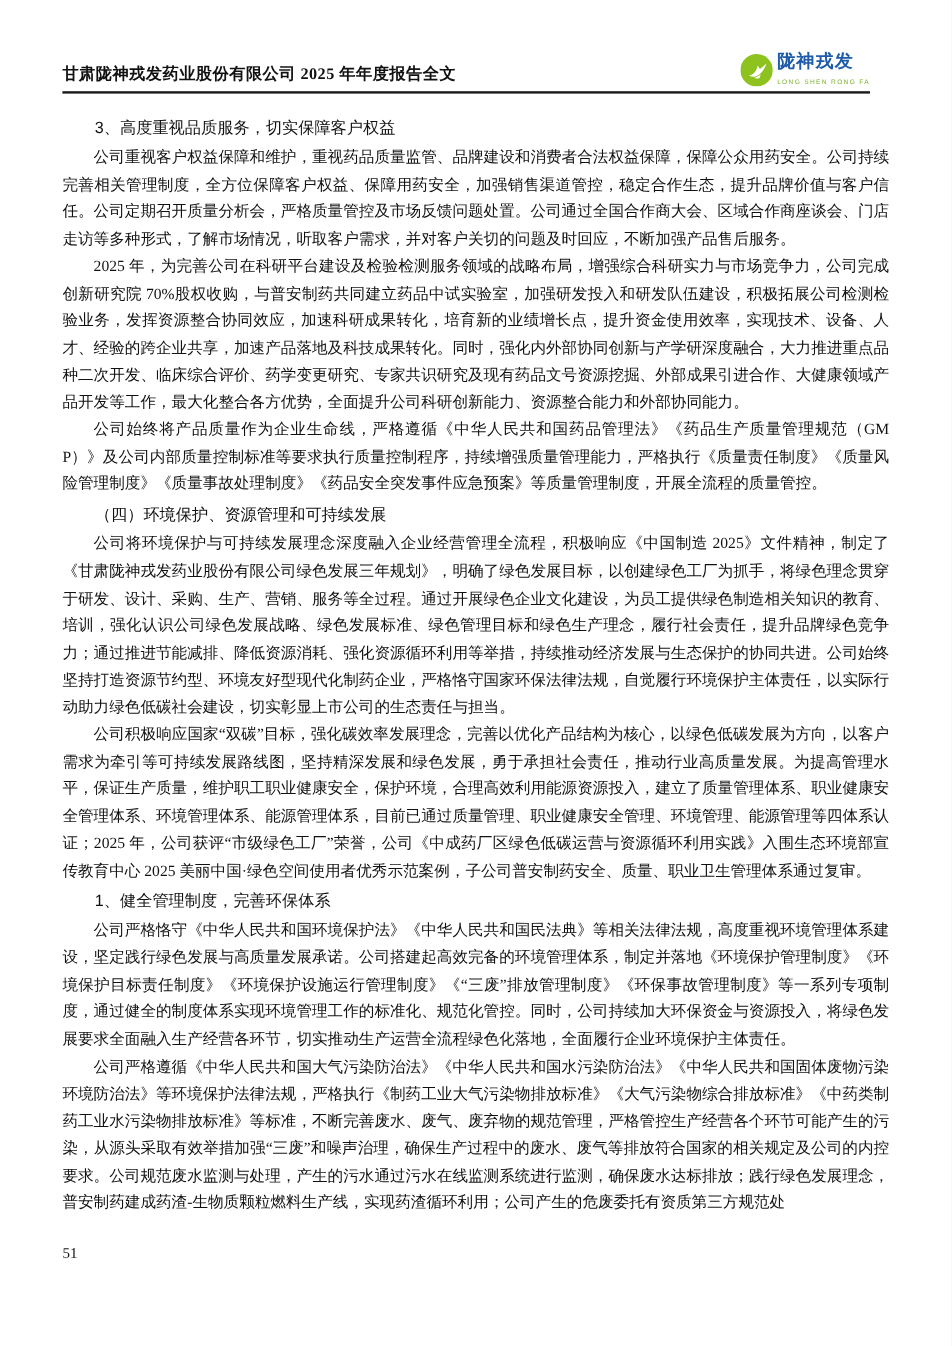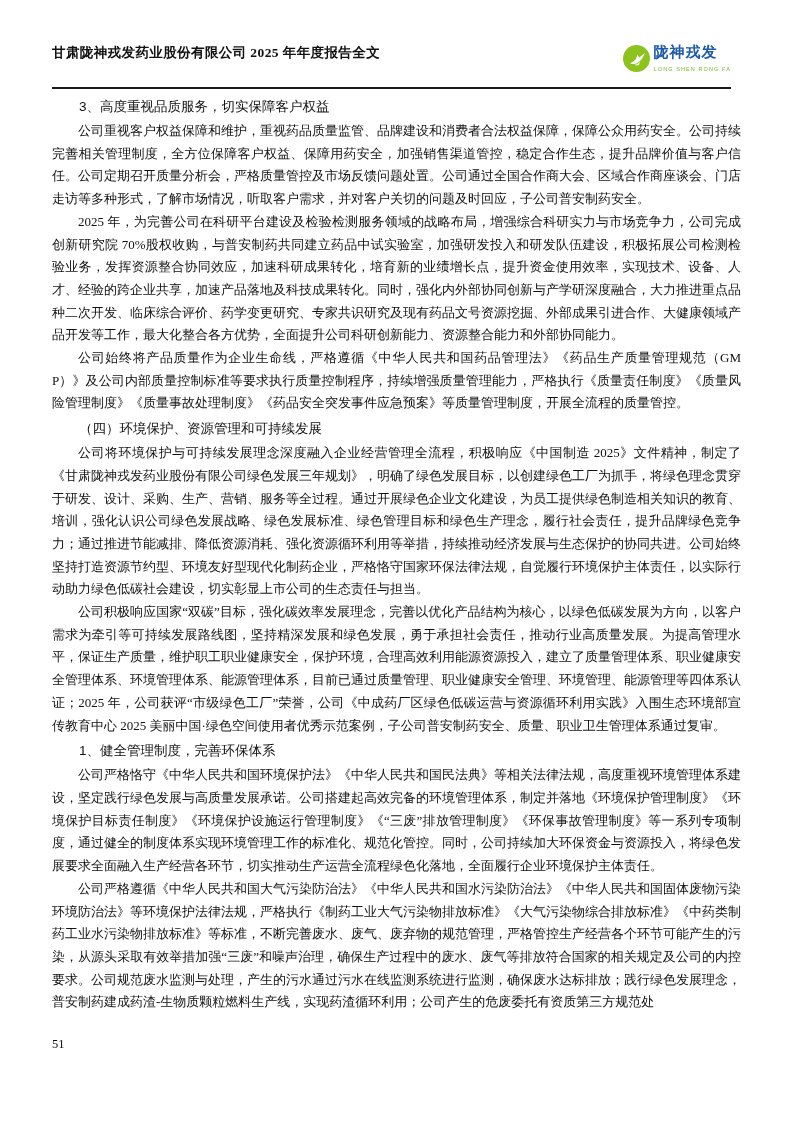--- a/index.html
+++ b/index.html
@@ -10,26 +10,26 @@
     background:#ffffff;
     overflow:hidden;
     color:#111;
     font-family:"Liberation Serif","DejaVu Serif",serif;
     box-sizing:border-box;
     outline:1px solid #e5e5e5;
   }
   
   .header{
     position:absolute;
-    top:44px; left:52px; right:62px;
+    top:44px; left:52px; right:68px;
     display:flex;
     justify-content:space-between;
-    align-items:flex-start;
+    align-items:flex-end;
     border-bottom:2px solid #1a1a1a;
-    padding-bottom:13px;
+    padding-bottom:2px;
   }
   .header-title{
     font-weight:bold;
     font-size:13.5px;
     letter-spacing:0.4px;
     padding-bottom:3px;
     white-space:nowrap;
   }
   .logo{display:flex;align-items:center;gap:4px;padding-bottom:1px;}
   .logo-circle{width:27px;height:27px;display:block;}
@@ -97,21 +97,21 @@
       </svg>
       <div class="logo-texts">
         <span class="logo-cn">陇神戎发</span>
         <span class="logo-en">LONG SHEN RONG FA</span>
       </div>
     </div>
   </div>
 
   <div class="content">
     <p class="h">3、高度重视品质服务，切实保障客户权益</p>
-    <p>公司重视客户权益保障和维护，重视药品质量监管、品牌建设和消费者合法权益保障，保障公众用药安全。公司持续完善相关管理制度，全方位保障客户权益、保障用药安全，加强销售渠道管控，稳定合作生态，提升品牌价值与客户信任。公司定期召开质量分析会，严格质量管控及市场反馈问题处置。公司通过全国合作商大会、区域合作商座谈会、门店走访等多种形式，了解市场情况，听取客户需求，并对客户关切的问题及时回应，子公司普安制药安全。</p>
+    <p>公司重视客户权益保障和维护，重视药品质量监管、品牌建设和消费者合法权益保障，保障公众用药安全。公司持续完善相关管理制度，全方位保障客户权益、保障用药安全，加强销售渠道管控，稳定合作生态，提升品牌价值与客户信任。公司定期召开质量分析会，严格质量管控及市场反馈问题处置。公司通过全国合作商大会、区域合作商座谈会、门店走访等多种形式，了解市场情况，听取客户需求，并对客户关切的问题及时回应，不断加强产品售后服务。</p>
     <p>2025 年，为完善公司在科研平台建设及检验检测服务领域的战略布局，增强综合科研实力与市场竞争力，公司完成创新研究院 70%股权收购，与普安制药共同建立药品中试实验室，加强研发投入和研发队伍建设，积极拓展公司检测检验业务，发挥资源整合协同效应，加速科研成果转化，培育新的业绩增长点，提升资金使用效率，实现技术、设备、人才、经验的跨企业共享，加速产品落地及科技成果转化。同时，强化内外部协同创新与产学研深度融合，大力推进重点品种二次开发、临床综合评价、药学变更研究、专家共识研究及现有药品文号资源挖掘、外部成果引进合作、大健康领域产品开发等工作，最大化整合各方优势，全面提升公司科研创新能力、资源整合能力和外部协同能力。</p>
     <p>公司始终将产品质量作为企业生命线，严格遵循《中华人民共和国药品管理法》《药品生产质量管理规范（GMP）》及公司内部质量控制标准等要求执行质量控制程序，持续增强质量管理能力，严格执行《质量责任制度》《质量风险管理制度》《质量事故处理制度》《药品安全突发事件应急预案》等质量管理制度，开展全流程的质量管控。</p>
     <p class="h">（四）环境保护、资源管理和可持续发展</p>
     <p>公司将环境保护与可持续发展理念深度融入企业经营管理全流程，积极响应《中国制造 2025》文件精神，制定了《甘肃陇神戎发药业股份有限公司绿色发展三年规划》，明确了绿色发展目标，以创建绿色工厂为抓手，将绿色理念贯穿于研发、设计、采购、生产、营销、服务等全过程。通过开展绿色企业文化建设，为员工提供绿色制造相关知识的教育、培训，强化认识公司绿色发展战略、绿色发展标准、绿色管理目标和绿色生产理念，履行社会责任，提升品牌绿色竞争力；通过推进节能减排、降低资源消耗、强化资源循环利用等举措，持续推动经济发展与生态保护的协同共进。公司始终坚持打造资源节约型、环境友好型现代化制药企业，严格恪守国家环保法律法规，自觉履行环境保护主体责任，以实际行动助力绿色低碳社会建设，切实彰显上市公司的生态责任与担当。</p>
     <p>公司积极响应国家“双碳”目标，强化碳效率发展理念，完善以优化产品结构为核心，以绿色低碳发展为方向，以客户需求为牵引等可持续发展路线图，坚持精深发展和绿色发展，勇于承担社会责任，推动行业高质量发展。为提高管理水平，保证生产质量，维护职工职业健康安全，保护环境，合理高效利用能源资源投入，建立了质量管理体系、职业健康安全管理体系、环境管理体系、能源管理体系，目前已通过质量管理、职业健康安全管理、环境管理、能源管理等四体系认证；2025 年，公司获评“市级绿色工厂”荣誉，公司《中成药厂区绿色低碳运营与资源循环利用实践》入围生态环境部宣传教育中心 2025 美丽中国·绿色空间使用者优秀示范案例，子公司普安制药安全、质量、职业卫生管理体系通过复审。</p>
     <p class="h">1、健全管理制度，完善环保体系</p>
     <p>公司严格恪守《中华人民共和国环境保护法》《中华人民共和国民法典》等相关法律法规，高度重视环境管理体系建设，坚定践行绿色发展与高质量发展承诺。公司搭建起高效完备的环境管理体系，制定并落地《环境保护管理制度》《环境保护目标责任制度》《环境保护设施运行管理制度》《“三废”排放管理制度》《环保事故管理制度》等一系列专项制度，通过健全的制度体系实现环境管理工作的标准化、规范化管控。同时，公司持续加大环保资金与资源投入，将绿色发展要求全面融入生产经营各环节，切实推动生产运营全流程绿色化落地，全面履行企业环境保护主体责任。</p>
     <p>公司严格遵循《中华人民共和国大气污染防治法》《中华人民共和国水污染防治法》《中华人民共和国固体废物污染环境防治法》等环境保护法律法规，严格执行《制药工业大气污染物排放标准》《大气污染物综合排放标准》《中药类制药工业水污染物排放标准》等标准，不断完善废水、废气、废弃物的规范管理，严格管控生产经营各个环节可能产生的污染，从源头采取有效举措加强“三废”和噪声治理，确保生产过程中的废水、废气等排放符合国家的相关规定及公司的内控要求。公司规范废水监测与处理，产生的污水通过污水在线监测系统进行监测，确保废水达标排放；践行绿色发展理念，普安制药建成药渣-生物质颗粒燃料生产线，实现药渣循环利用；公司产生的危废委托有资质第三方规范处</p>
   </div>
 

